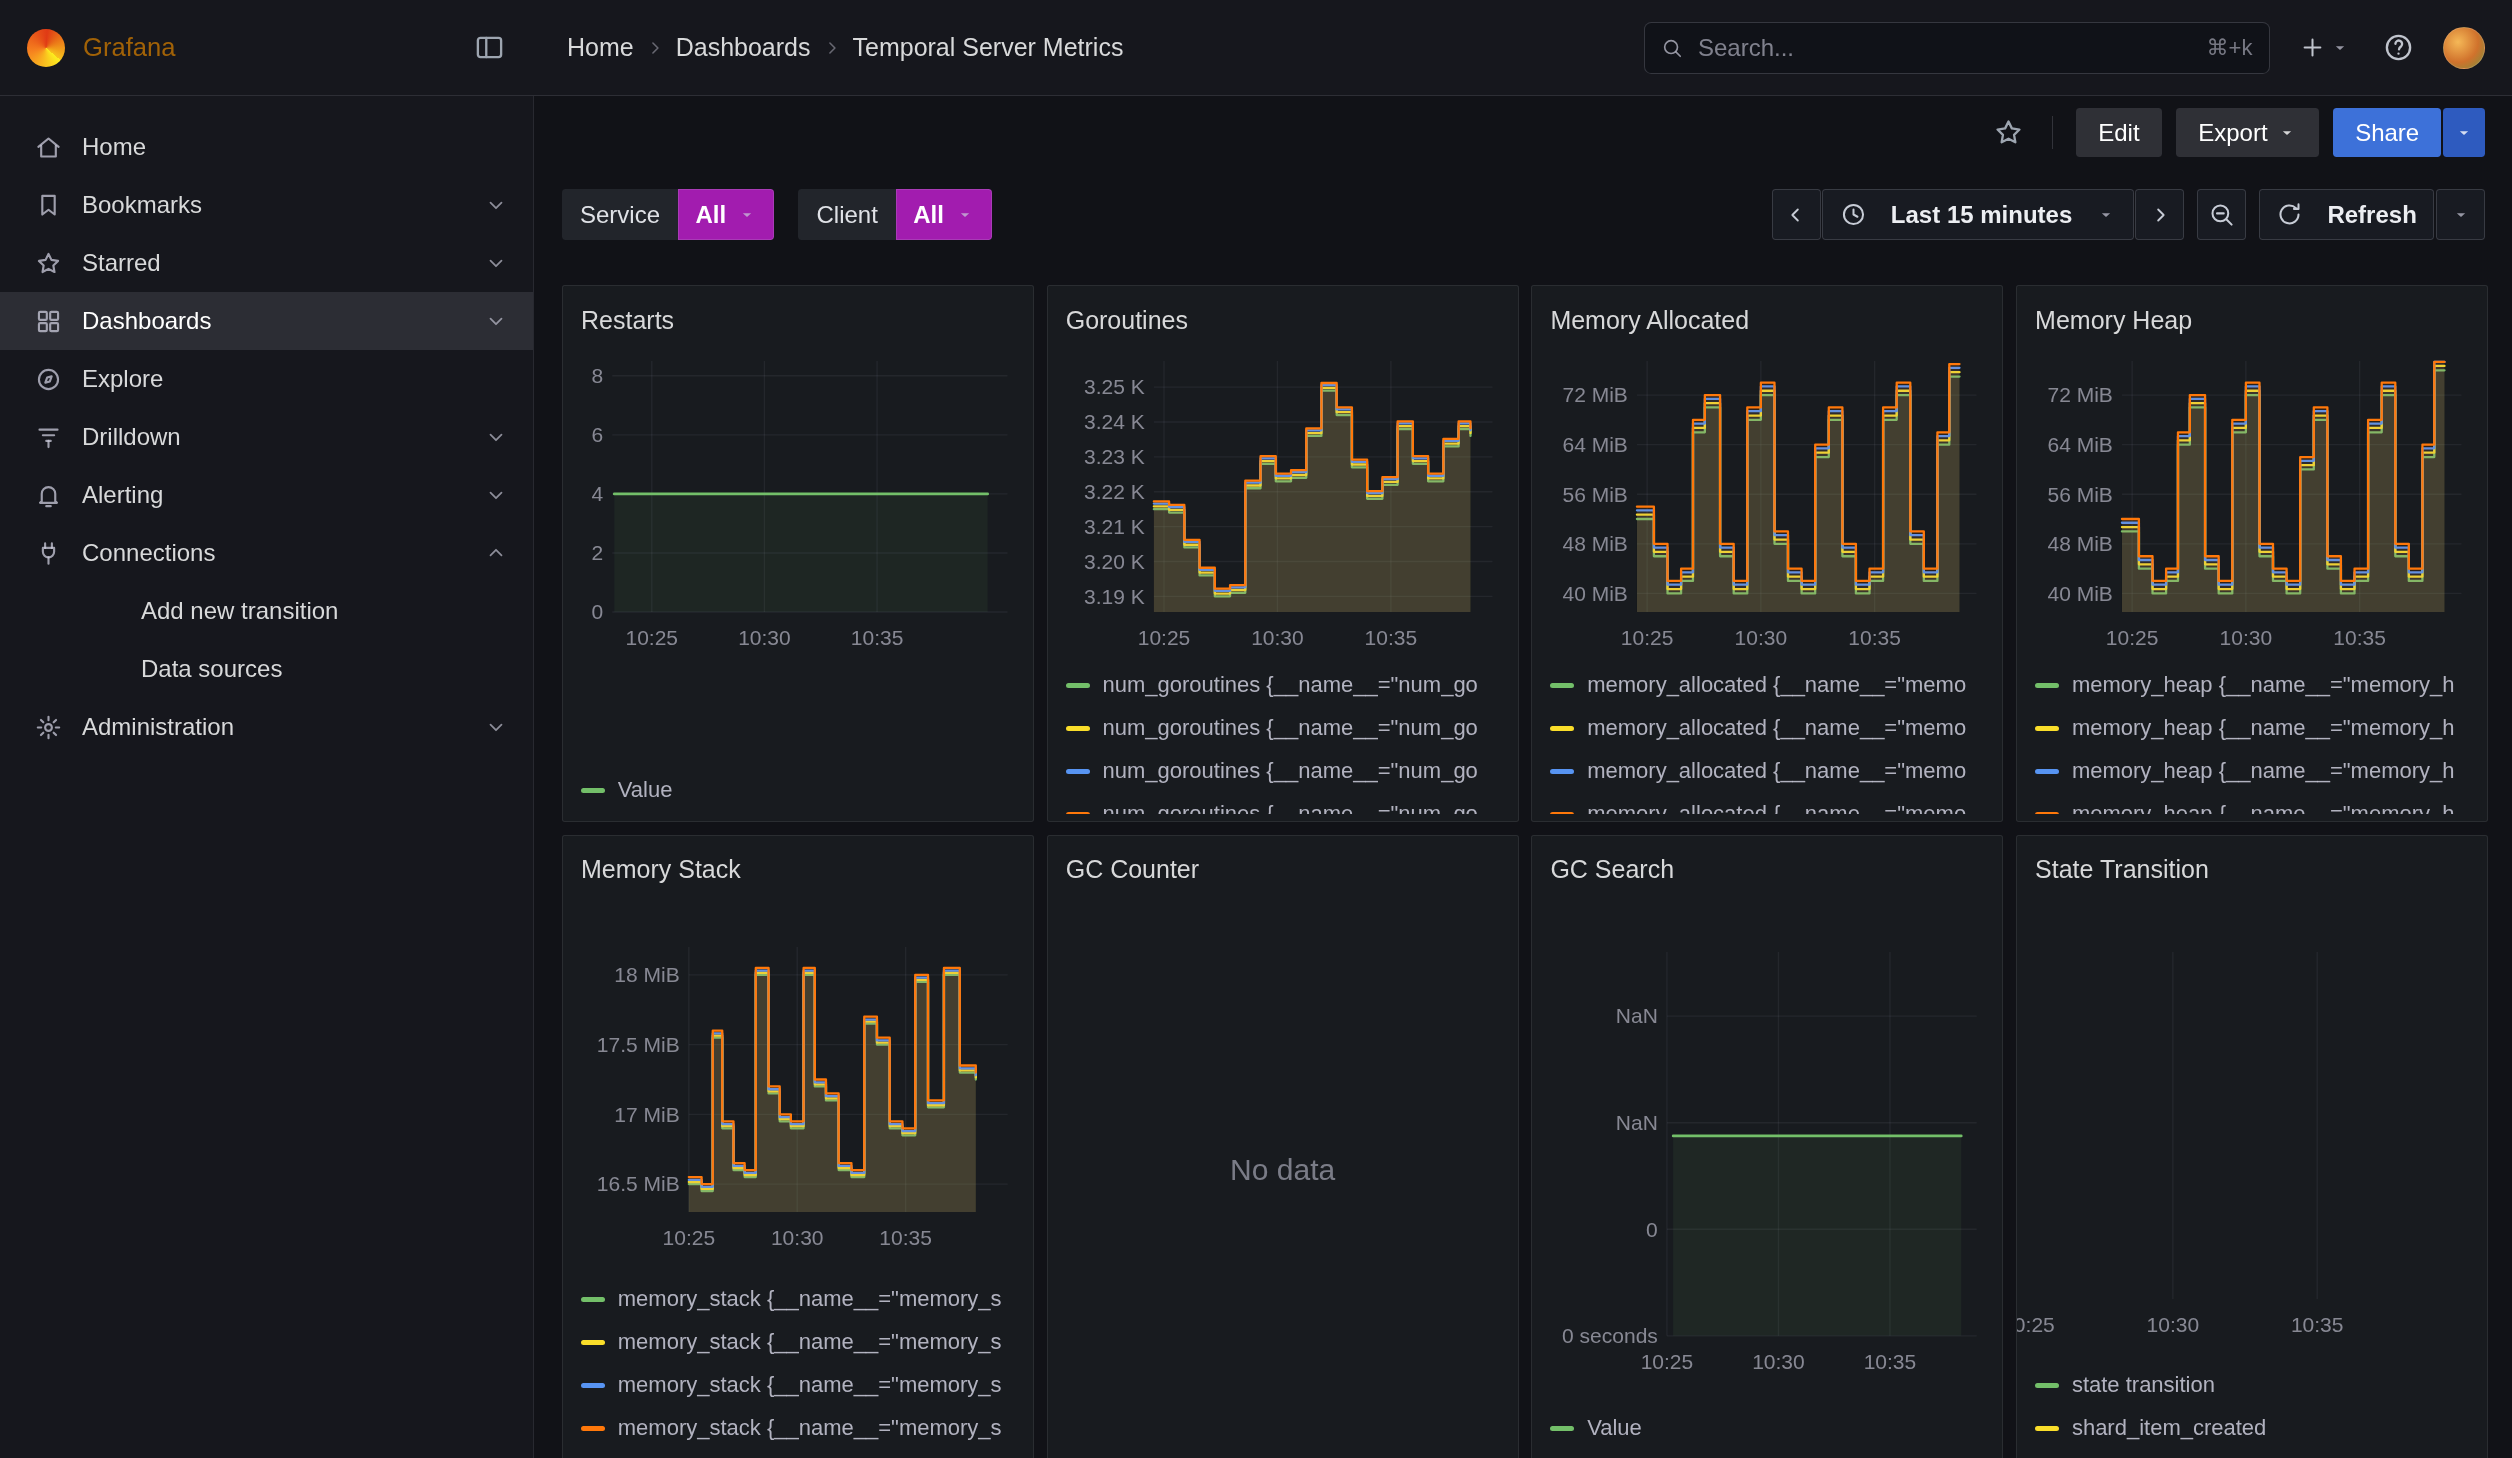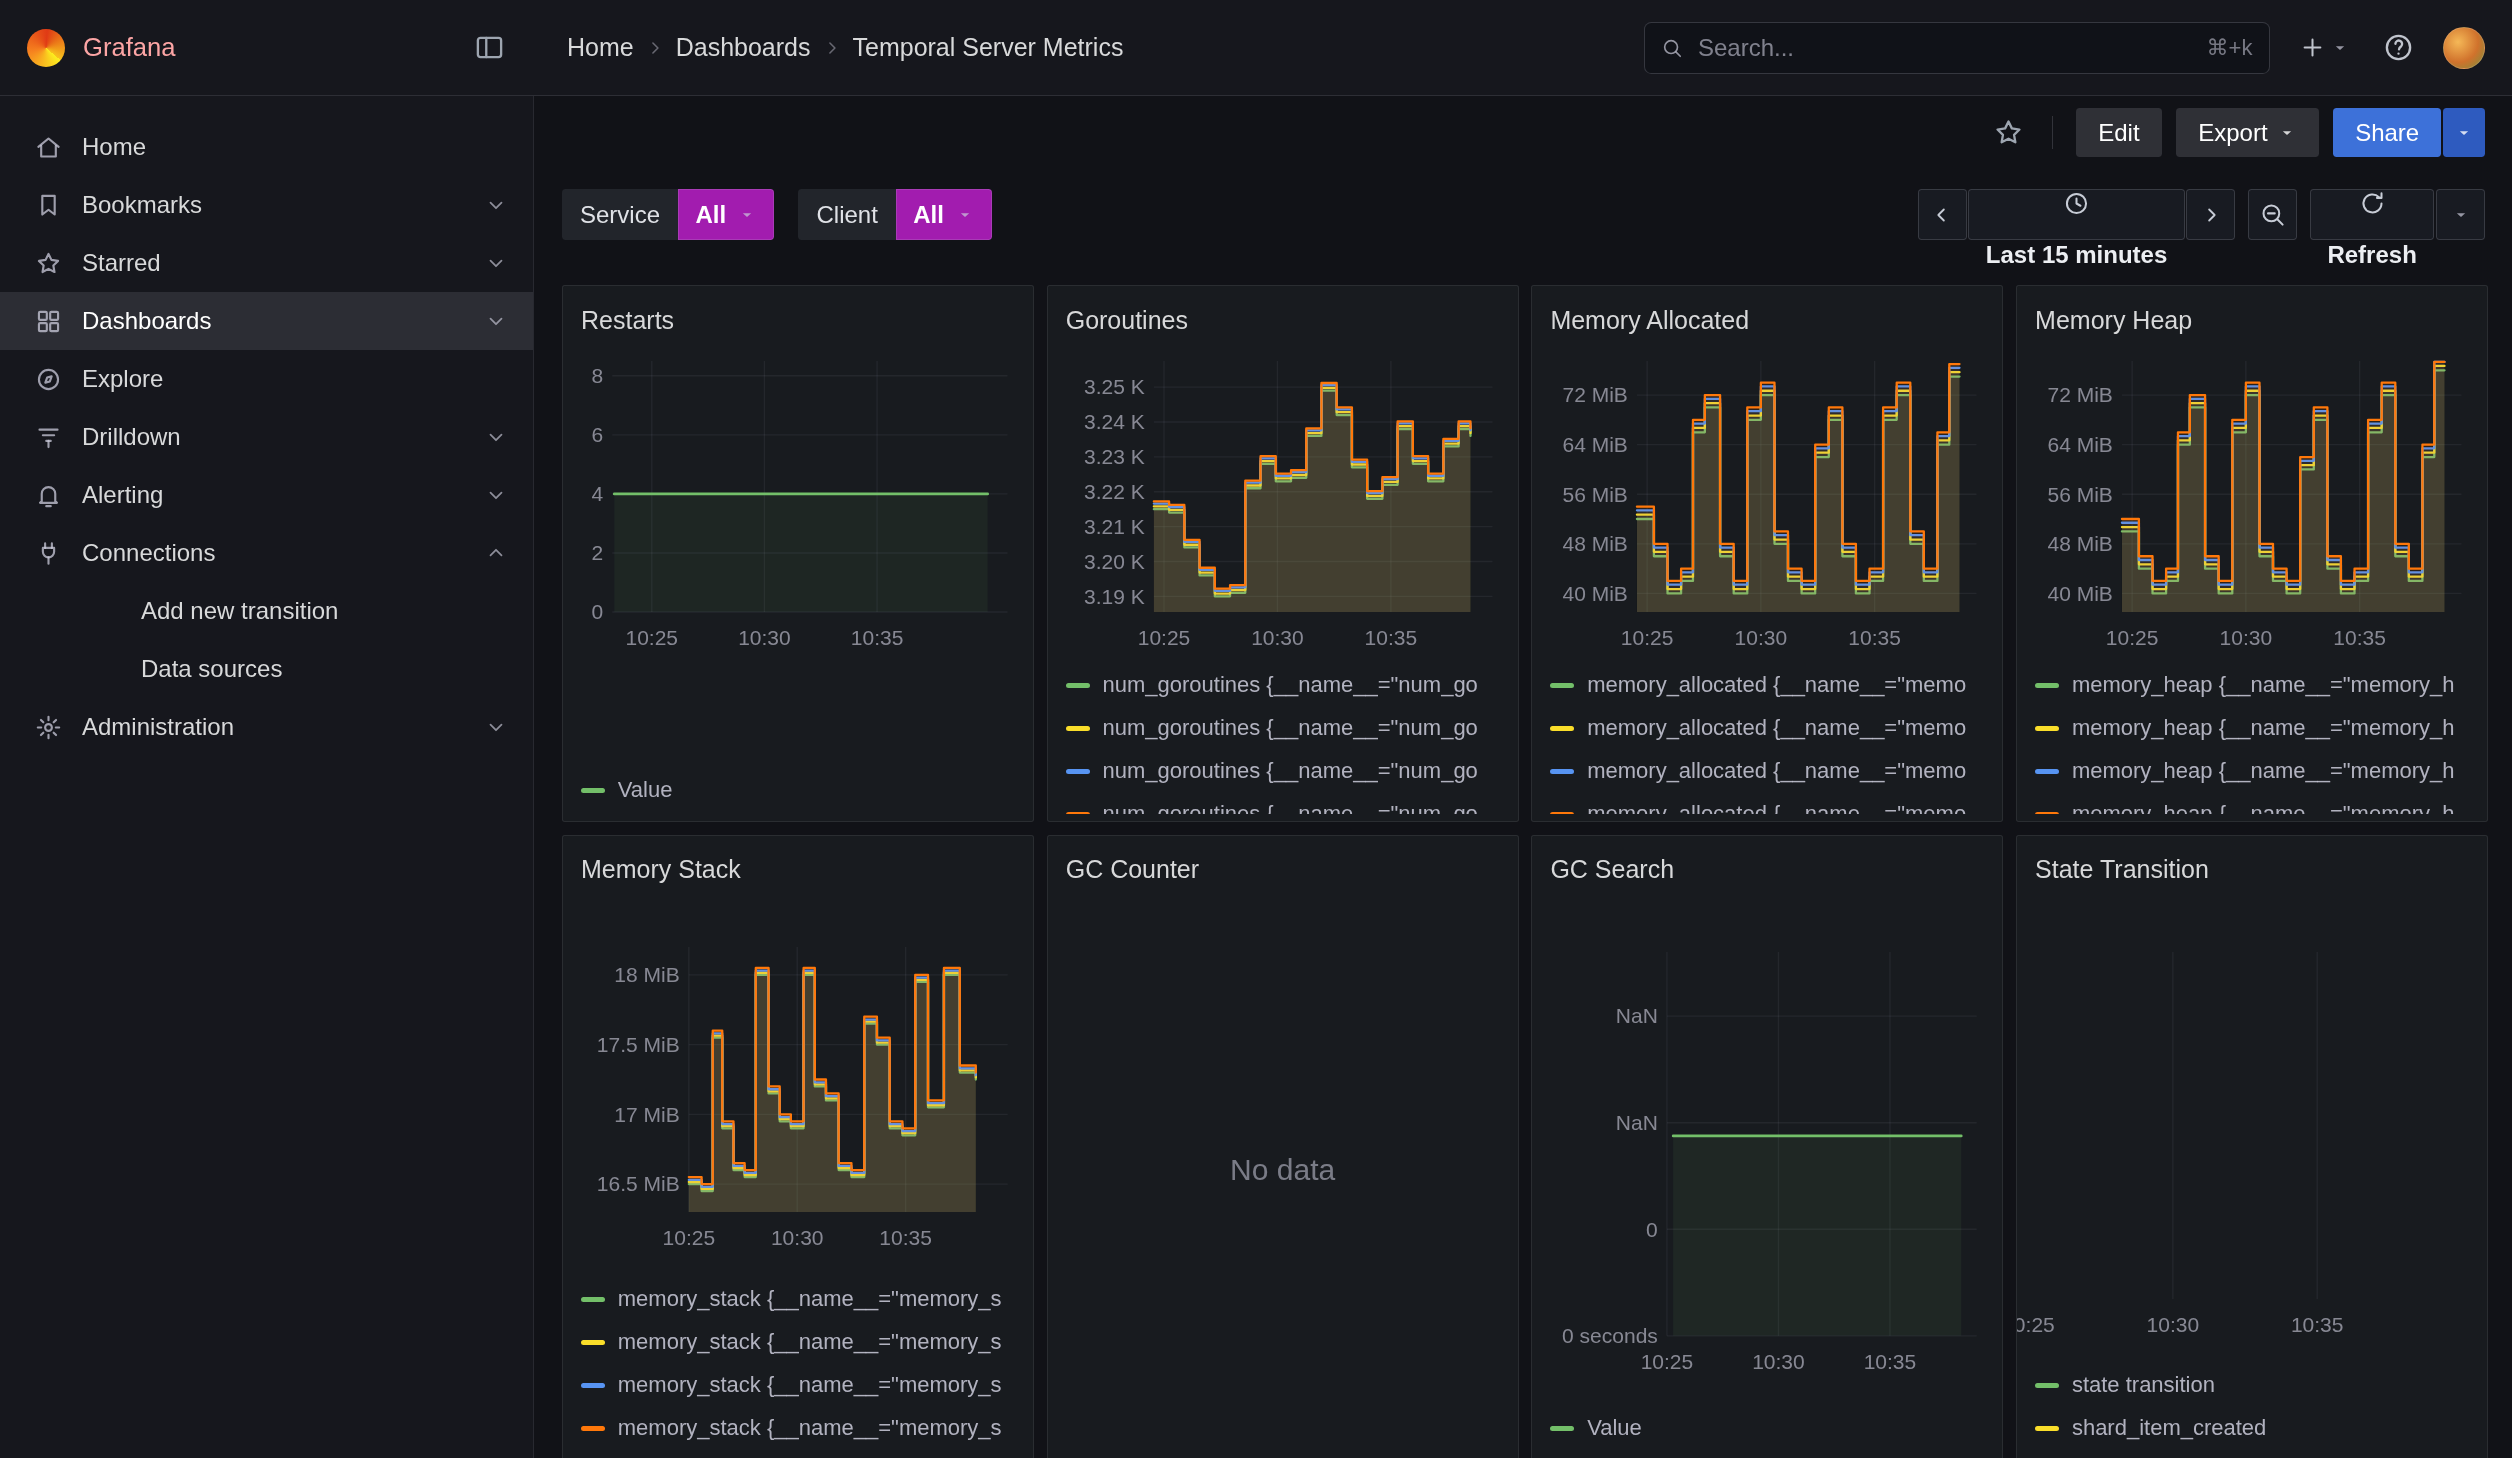--- a/index.html
+++ b/index.html
@@ -18,21 +18,21 @@
     height:96px; display:flex; align-items:center;
     background:#16171d; border-bottom:0.9px solid rgba(204,204,220,0.13);
     padding-right:27px;
   }
   .nav-left { width:534px; flex:none; display:flex; align-items:center; padding:0 24px 0 27px; }
   .logo {
     width:38px; height:38px; border-radius:50%;
     background:conic-gradient(from 130deg,#fcee1f,#f6821f 35%,#e03a15 65%,#f8c31c);
     flex:none;
   }
-  .brand { margin-left:18px; font-size:25.6px; color:#fca5a5; }
+  .brand { margin-left:18px; font-size:25.6px; color:#a16207; }
   .toggle-btn { margin-left:auto; background:none; border:none; color:#9da5b0; padding:5.5px; cursor:pointer; }
   .breadcrumb { display:flex; align-items:center; gap:11px; margin-left:33px; font-size:25px; }
   .crumb { color:#d8d9da; cursor:pointer; white-space:nowrap; }
   .crumb-sep { color:rgba(204,204,220,0.45); width:20px; height:20px; }
   .nav-right { margin-left:auto; display:flex; align-items:center; gap:25.6px; }
   .searchbar {
     width:626px; height:52px; background:#101218;
     border:0.9px solid rgba(204,204,220,0.20); border-radius:7.3px;
     display:flex; align-items:center; gap:12.8px; padding:0 16.4px;
   }
@@ -100,21 +100,21 @@
     height:51px; display:flex; align-items:center; gap:11px; padding:0 16.4px;
     background:#a21caf; border:0.9px solid rgba(204,204,220,0.18);
     border-radius:0 3.7px 3.7px 0; font-size:24px; color:#ffffff; font-weight:700;
     font-family:inherit; cursor:pointer;
   }
   .time-controls { display:flex; align-items:center; gap:12.8px; }
   .time-group, .refresh-group { display:flex; gap:1.8px; }
   .tc-btn {
     height:51px; background:#181b22; border:0.9px solid rgba(204,204,220,0.18);
     border-radius:3.7px; display:flex; align-items:center; gap:24px; padding:0 16.4px;
-    color:#d8d9da; font-size:24px; font-family:inherit; cursor:pointer; white-space:nowrap;flex-direction:column;
+    color:#d8d9da; font-size:24px; font-family:inherit; cursor:pointer; white-space:nowrap;
   }
   .tc-btn .ic { color:#c7ccd6; }
   .tc-btn.sq { width:49px; justify-content:center; padding:0; }
   .tc-strong { font-weight:700; color:#eceef2; }
 
   .ic { width:27px; height:27px; flex:none; }
   .ic-sm { width:22px; height:22px; }
   .ic-lg { width:31px; height:31px; }
 
   

